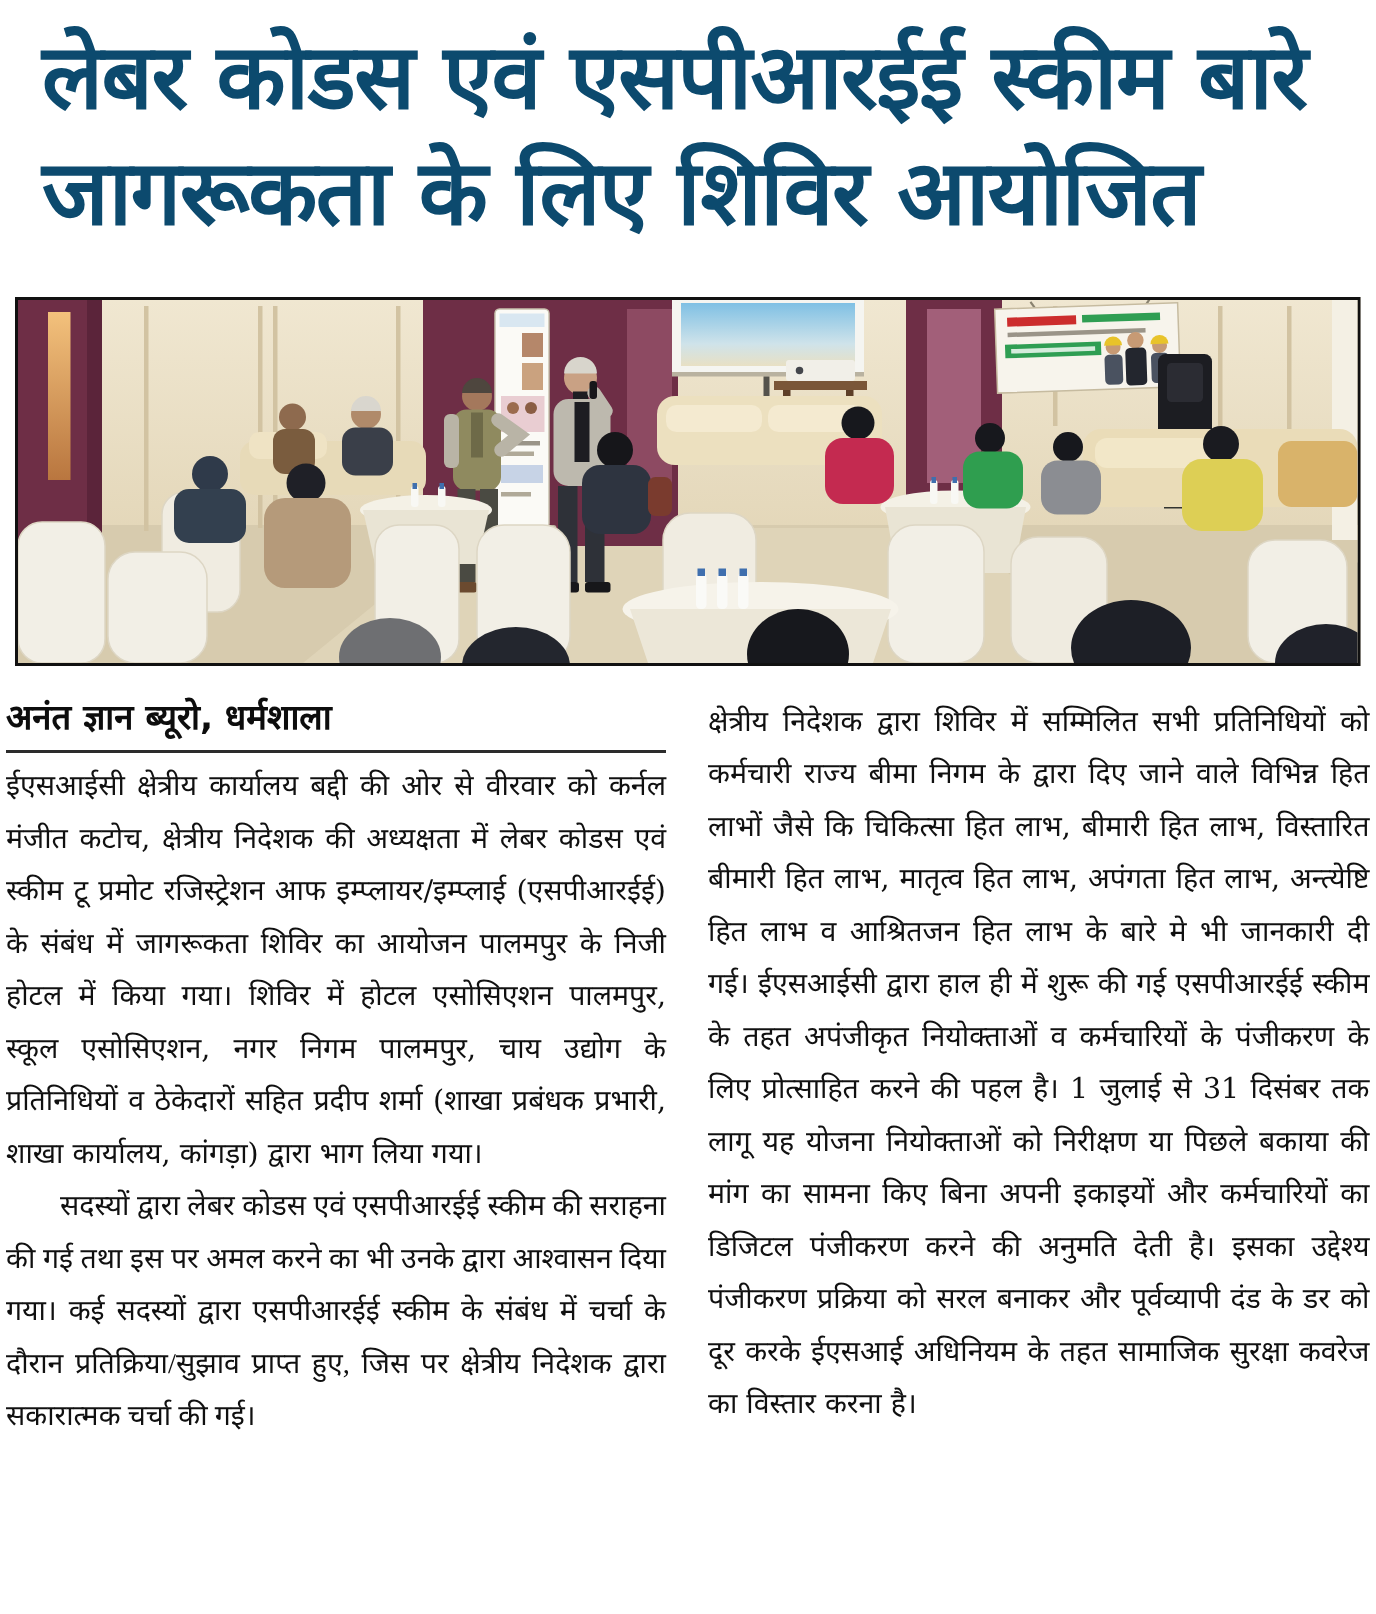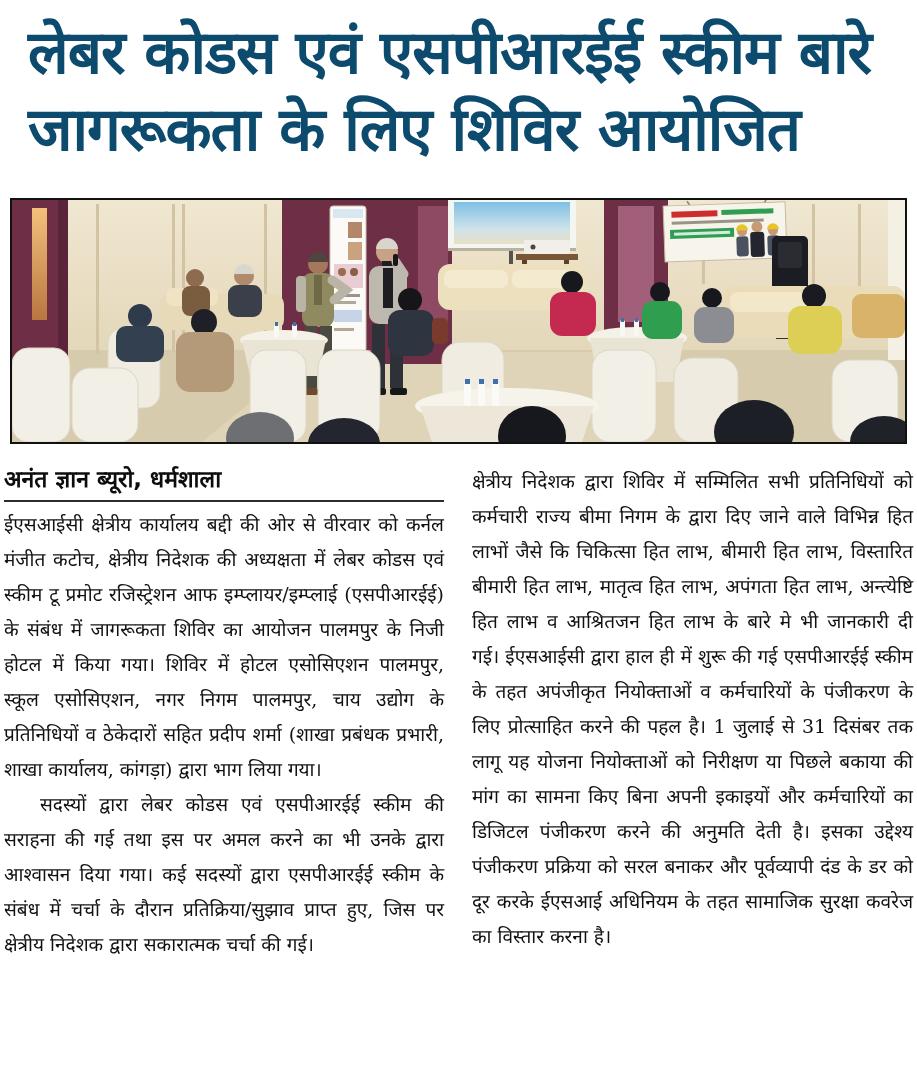--- a/index.html
+++ b/index.html
@@ -16,21 +16,21 @@
   #photo svg{display:block;width:100%;height:100%;}
   
   .col{position:absolute;top:452px;color:#101010;
        font-family:"DejaVu Serif","Liberation Serif",serif;margin-top:12px;}
   #col-left{left:4px;width:440px;}
   #col-right{left:472px;width:441px;}
   #byline{font-weight:700;font-size:23px;line-height:30px;color:#0d0d0d;
           font-family:"DejaVu Sans","Liberation Sans",sans-serif;}
   #byline-rule{border:0;border-top:2px solid #2c2c2c;margin:6px 0 5px 0;}
   .para{font-size:19px;line-height:35px;text-align:justify;margin:0;}
-  .para.indent{text-indent:36px;}
+  .para.indent{text-indent:36px;font-family:Liberation Serif, serif;}
 </style>
 </head>
 <body>
 
 <div id="clip">
 
   <div id="headline">
     <div>लेबर कोडस एवं एसपीआरईई स्कीम बारे</div>
     <div>जागरूकता के लिए शिविर आयोजित</div>
   </div>

